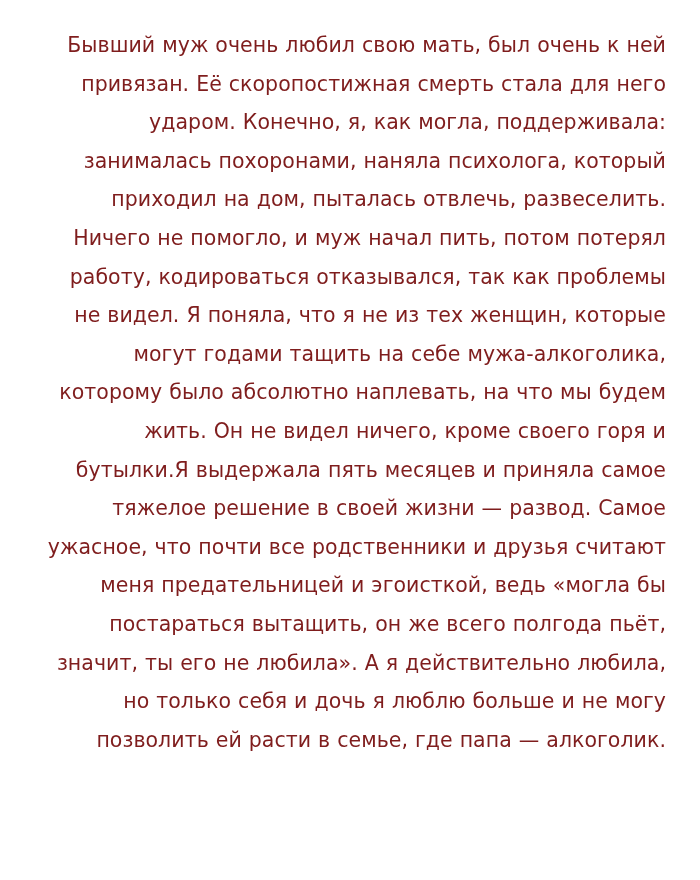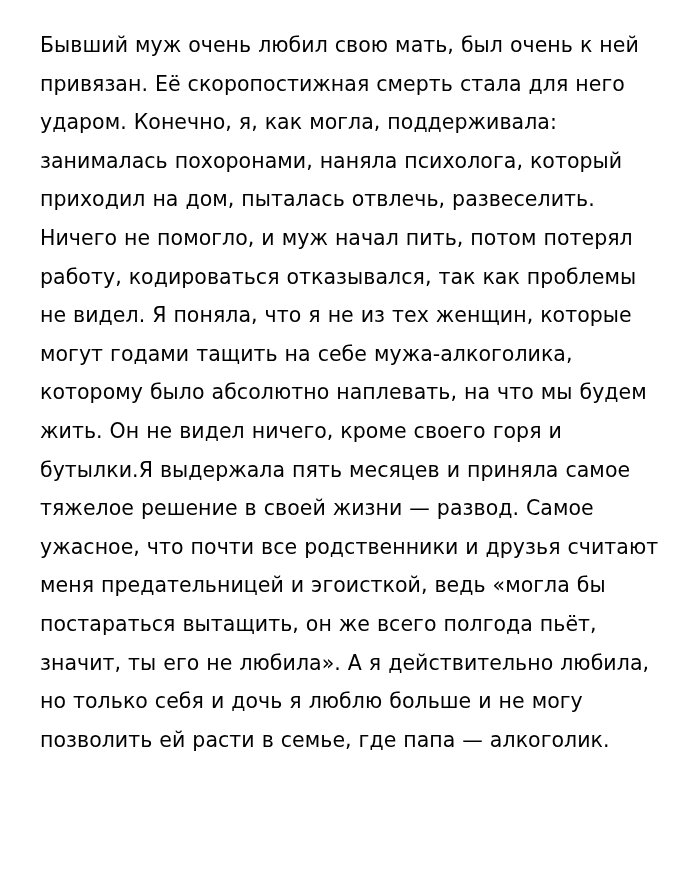--- a/index.html
+++ b/index.html
@@ -15,26 +15,26 @@
   }
   .page {
     box-sizing: border-box;
     width: 700px;
     height: 880px;
     background: #ffffff;
     padding: 26px 34px 0 40px;
   }
   .article-text {
     margin: 0;
-    color: #000000;
+    color: #7f1d1d;
     font-family: "DejaVu Sans", "Liberation Sans", sans-serif;
     font-size: 20.5px;
     line-height: 38.6px;
     letter-spacing: 0.05px;
-    text-align: left;
+    text-align: right;
     white-space: pre-wrap;
     word-spacing: 0.4px;
   }
 </style>
 </head>
 <body>
 
 <div class="page">
   <p class="article-text">Бывший муж очень любил свою мать, был очень к ней привязан. Её скоропостижная смерть стала для него ударом. Конечно, я, как могла, поддерживала: занималась похоронами, наняла психолога, который приходил на дом, пыталась отвлечь, развеселить. Ничего не помогло, и муж начал пить, потом потерял работу, кодироваться отказывался, так как проблемы не видел. Я поняла, что я не из тех женщин, которые могут годами тащить на себе мужа-алкоголика, которому было абсолютно наплевать, на что мы будем жить. Он не видел ничего, кроме своего горя и бутылки.Я выдержала пять месяцев и приняла самое тяжелое решение в своей жизни — развод. Самое ужасное, что почти все родственники и друзья считают меня предательницей и эгоисткой, ведь «могла бы постараться вытащить, он же всего полгода пьёт, значит, ты его не любила». А я действительно любила, но только себя и дочь я люблю больше и не могу позволить ей расти в семье, где папа — алкоголик.</p>
 </div>

